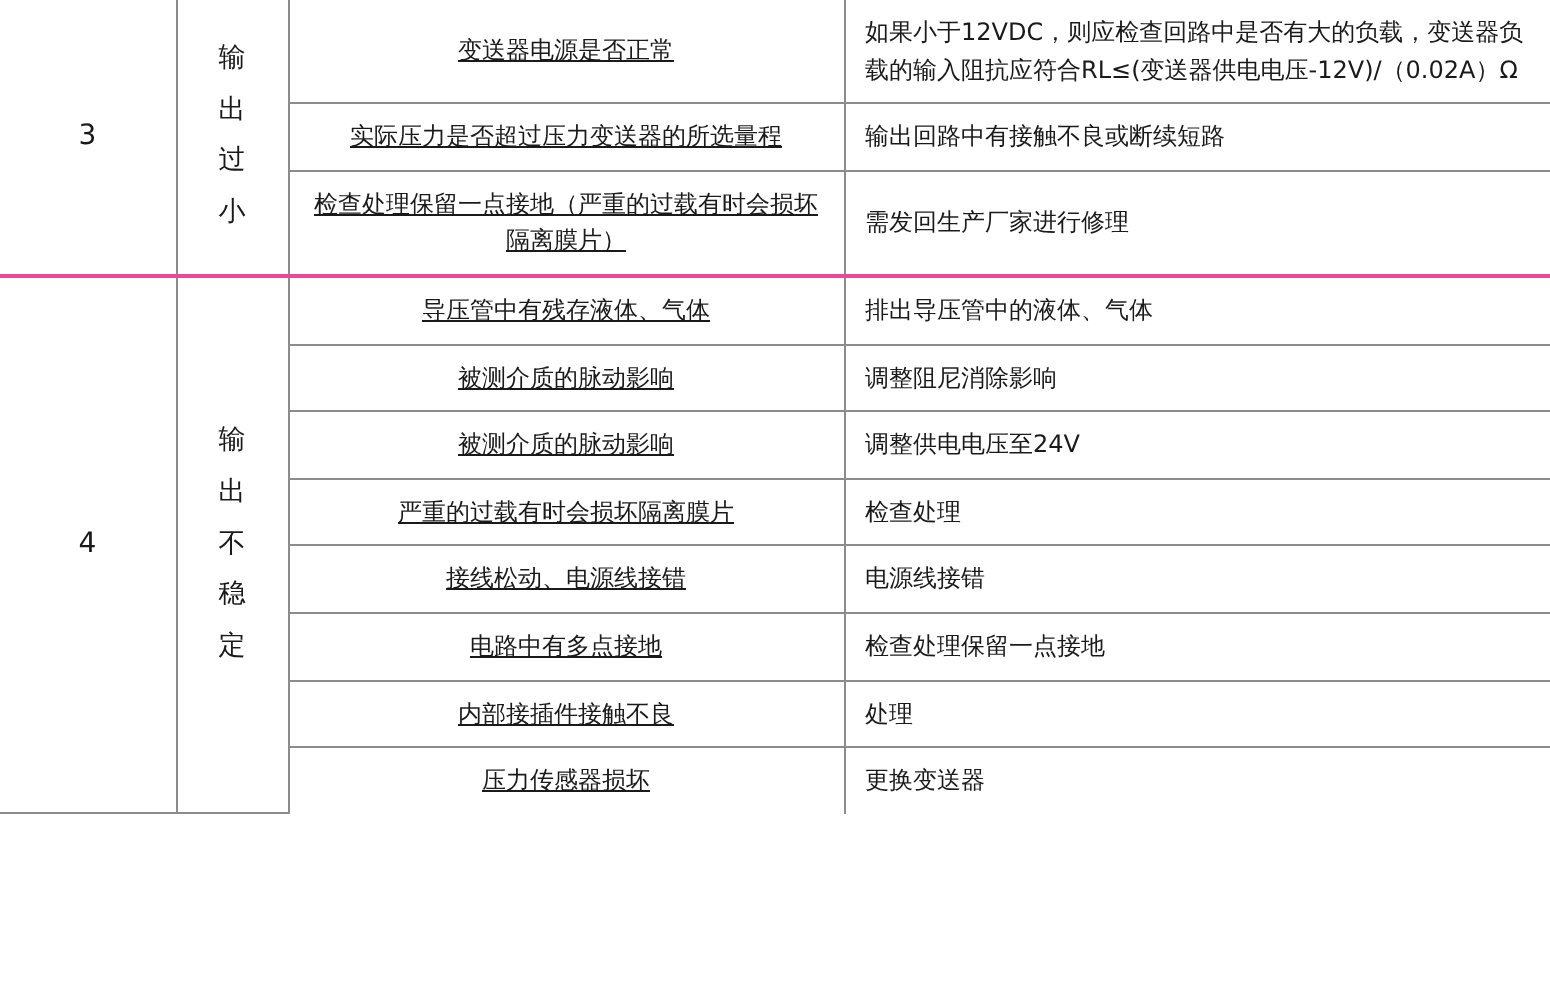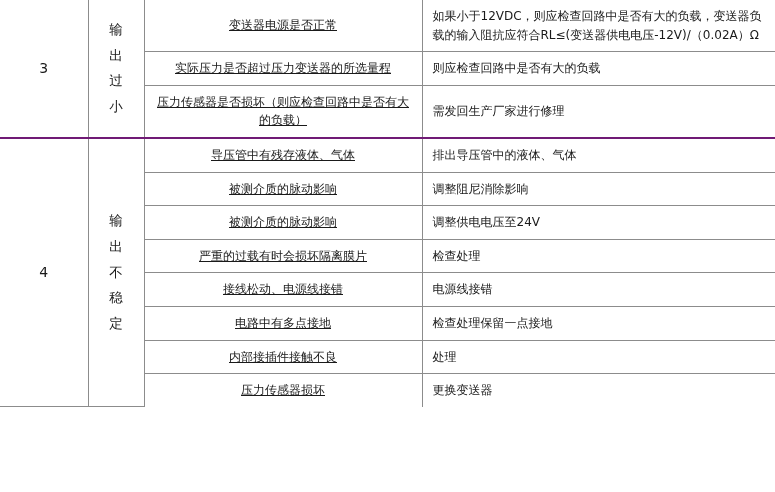--- a/index.html
+++ b/index.html
@@ -62,21 +62,21 @@
   .doc-table tr:last-child td {
     border-bottom: none;
   }
   .doc-table td:first-child {
     border-left: none;
   }
   .doc-table td:last-child {
     border-right: none;
   }
   .thickline td {
-    border-top: 2px solid #701a75;
+    border-top: 2px solid #ec4899;
   }
 </style>
 </head>
 <body>
 
 <table class="doc-table">
   <colgroup>
     <col class="c-num">
     <col class="c-cat">
     <col class="c-cause">
@@ -90,24 +90,24 @@
         <span class="vert">输</span>
         <span class="vert">出</span>
         <span class="vert">过</span>
         <span class="vert">小</span>
       </td>
       <td class="cause">变送器电源是否正常</td>
       <td class="fix">如果小于12VDC，则应检查回路中是否有大的负载，变送器负载的输入阻抗应符合RL≤(变送器供电电压-12V)/（0.02A）Ω</td>
     </tr>
     <tr>
       <td class="cause">实际压力是否超过压力变送器的所选量程</td>
-      <td class="fix">则应检查回路中是否有大的负载</td>
+      <td class="fix">输出回路中有接触不良或断续短路</td>
     </tr>
     <tr>
-      <td class="cause">压力传感器是否损坏（则应检查回路中是否有大的负载）</td>
+      <td class="cause">检查处理保留一点接地（严重的过载有时会损坏隔离膜片）</td>
       <td class="fix">需发回生产厂家进行修理</td>
     </tr>
 
     <tr class="thickline">
       <td class="num" rowspan="8">4</td>
       <td class="cat" rowspan="8">
         <span class="vert">输</span>
         <span class="vert">出</span>
         <span class="vert">不</span>
         <span class="vert">稳</span>

